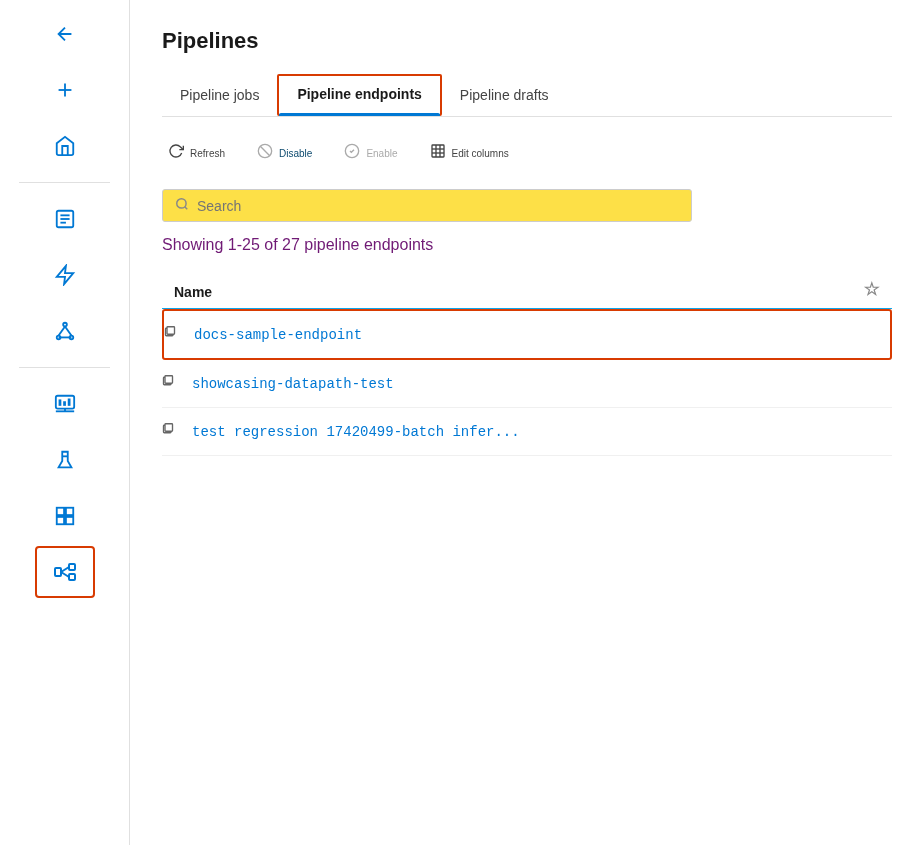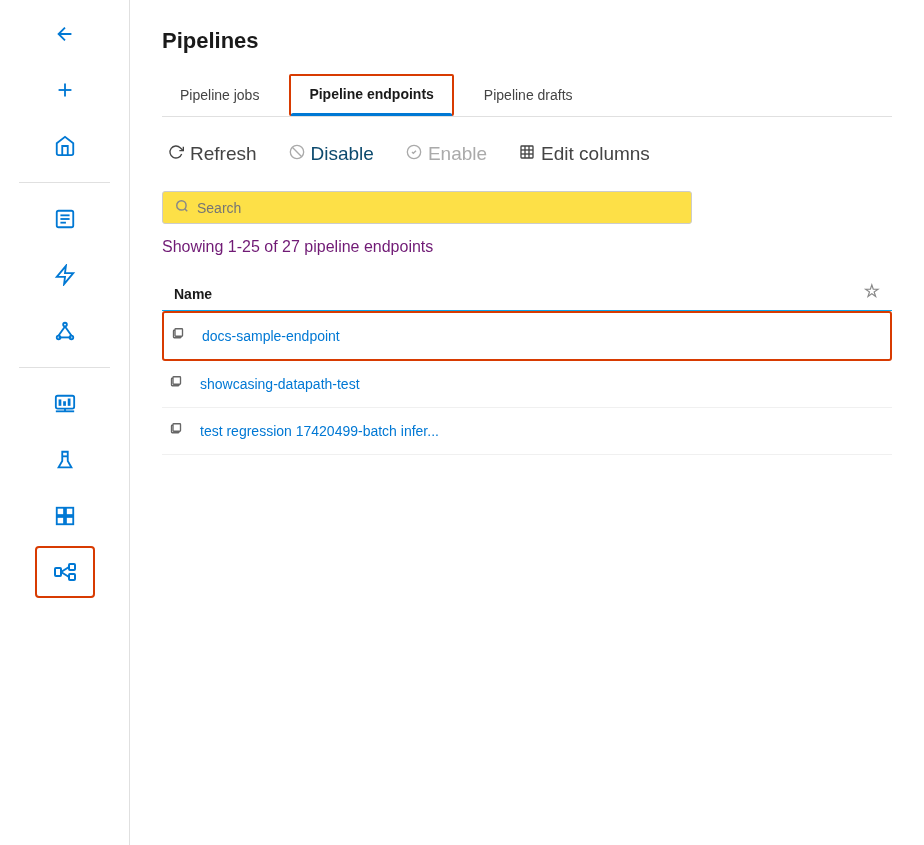--- a/index.html
+++ b/index.html
@@ -43,21 +43,21 @@
     .page-title {
       font-size: 22px;
       font-weight: 700;
       color: #1a1a1a;
       margin-bottom: 20px;
     }
 
     
     .tabs {
       display: flex;
-      gap: 12px;
+      gap: 0;
       border-bottom: 1px solid #e0e0e0;
       margin-bottom: 16px;
     }
     .tab {
       padding: 10px 18px;
       font-size: 14px;
       color: #444;
       cursor: pointer;
       position: relative;
       white-space: nowrap;
@@ -87,21 +87,21 @@
       display: flex;
       align-items: center;
       gap: 20px;
       margin-bottom: 16px;
       padding: 6px 0;
     }
     .toolbar-btn {
       display: flex;
       align-items: center;
       gap: 6px;
-      font-size: 19px;
+      font-size: 10px;
       color: #444;
       cursor: pointer;
       background: none;
       border: none;
       padding: 4px 6px;
       border-radius: 3px;
     }
     .toolbar-btn.disabled { color: #aaa; cursor: default; }
     .toolbar-icon {
       font-size: 16px;
@@ -147,23 +147,24 @@
       font-size: 14px;
       color: #1a1a1a;
       border-bottom: 1px solid #0ea5e9;
     }
     .table-header .col-name { flex: 1; }
     .table-header .col-star { font-size: 18px; color: #888; cursor: pointer; }
 
     .table-row {
       display: flex;
       align-items: center;
-      padding: 12px 8px;
+      padding: 12px 0;
       border-bottom: 1px solid #f0f0f0;
       font-size: 14px;
+      font-family: Liberation Mono, monospace;
     }
     .table-row.highlighted {
       border: 2.5px solid #d83b01;
       border-radius: 3px;
     }
     .row-icon {
       color: #666;
       margin-right: 12px;
       font-size: 16px;
     }

